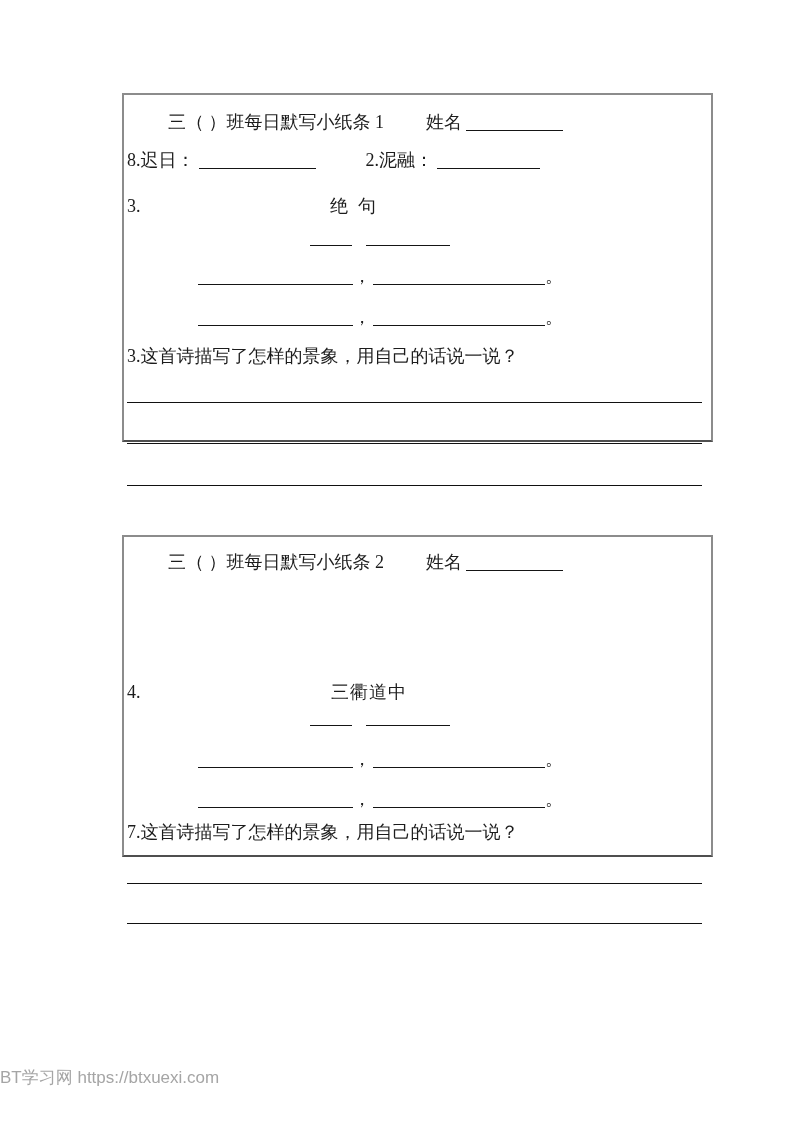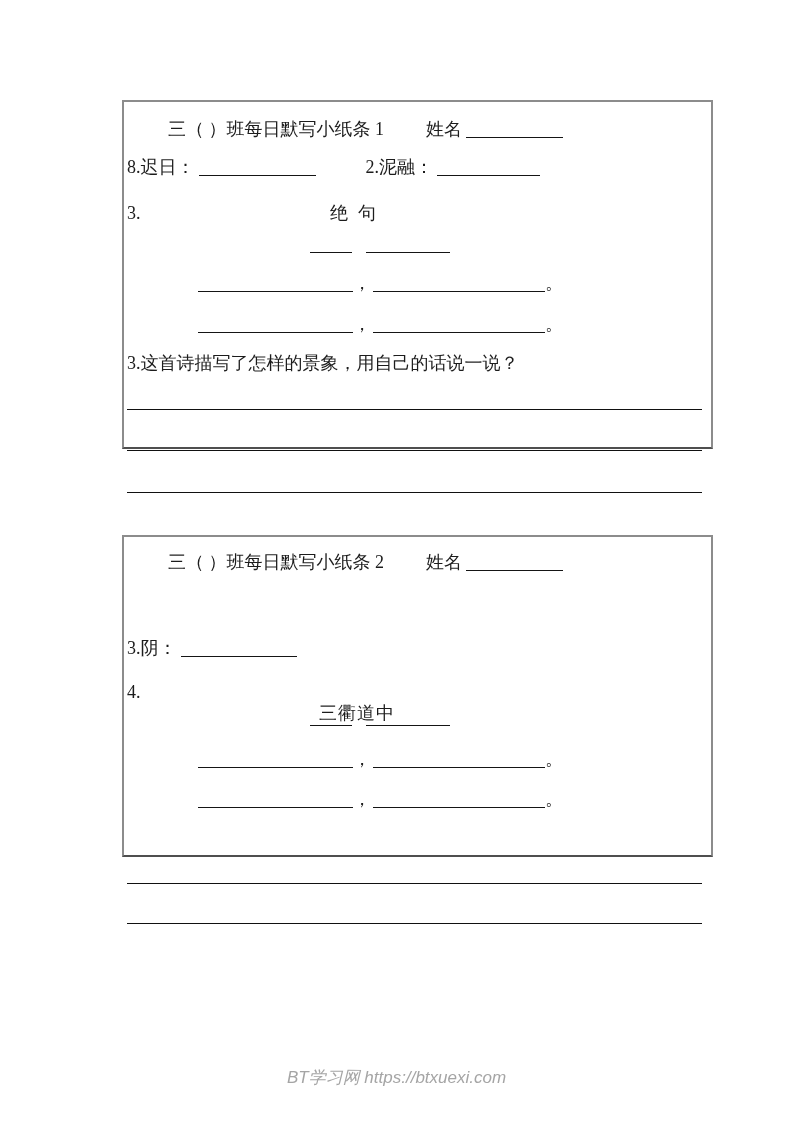--- a/index.html
+++ b/index.html
@@ -15,40 +15,40 @@
   }
   .slip {
     position: absolute;
     left: 122px;
     width: 591px;
     box-sizing: border-box;
     border: 2px solid #8c8c8c;
     border-bottom-color: #4f4f4f;
     background: #ffffff;
   }
-  .slip1 { top: 93px;  height: 349px; margin-top: 7px; }
+  .slip1 { top: 93px;  height: 349px; }
   .slip2 { top: 535px; height: 322px; }
 
   .slip > div { position: absolute; white-space: nowrap; line-height: 22px; }
 
   .hdr  { left: 44px; }
   .slip1 .hdr { top: 16px; }
   .slip2 .hdr { top: 14px; }
   .name-group { margin-left: 42px; }
 
   .row  { left: 3px; }
   .slip1 .items-row  { top: 54px; }
   .slip2 .items-row  { top: 54px; }
   .slip2 .items-row2 { top: 100px; }
 
   .slip1 .poem-row { top: 100px; }
   .slip2 .poem-row { top: 144px; }
   .poem-title { position: absolute; top: 0; }
   .slip1 .poem-title { left: 203px; letter-spacing: 10px; text-align: right; }
-  .slip2 .poem-title { left: 192px; letter-spacing: 1px; margin-top: 21px; }
+  .slip2 .poem-title { left: 204px; letter-spacing: 1px; }
 
   .author-row { left: 186px; }
   .slip1 .author-row { top: 131px; }
   .slip2 .author-row { top: 169px; }
 
   .verse-row { left: 74px; }
   .slip1 .verse-row1 { top: 170px; }
   .slip1 .verse-row2 { top: 211px; }
   .slip2 .verse-row1 { top: 211px; }
   .slip2 .verse-row2 { top: 251px; }
@@ -88,25 +88,24 @@
   .slip1 .a2 { top: 348px; }
   .slip1 .a3 { top: 390px; }
   .slip2 .a1 { top: 346px; }
   .slip2 .a2 { top: 386px; }
 
   .footer {
     position: absolute;
     top: 1066px;
     left: 0;
     width: 100%;
-    text-align: center;
+    text-align: left;
     font-family: "Liberation Sans", "DejaVu Sans", sans-serif;
     font-size: 17px;
     color: #a5a5a5;
-    font-style: italic;
   }
 </style>
 </head>
 <body>
 
 <div class="sheet">
 
   <section class="slip slip1">
     <div class="hdr">
       <span>三（ ）班每日默写小纸条 1</span><span class="name-group"><span>姓名</span><span class="blank w-name"></span></span>
@@ -139,41 +138,39 @@
     <div class="ans-line a2"></div>
     <div class="ans-line a3"></div>
   </section>
 
   <section class="slip slip2">
     <div class="hdr">
       <span>三（ ）班每日默写小纸条 2</span><span class="name-group"><span>姓名</span><span class="blank w-name"></span></span>
     </div>
 
 
-    <div class="row items-row2">
-      <span>3.阴：</span><span class="blank w-def-m"></span>
-    </div>
 
     <div class="row poem-row">
       <span>4.</span>
       <span class="poem-title">三衢道中</span>
     </div>
 
     <div class="author-row">
       <span class="blank w-auth1"></span><span class="blank w-auth2"></span>
     </div>
 
     <div class="verse-row verse-row1">
       <span class="blank w-verse1"></span><span>，</span><span class="blank w-verse2"></span><span>。</span>
     </div>
 
     <div class="verse-row verse-row2">
       <span class="blank w-verse1"></span><span>，</span><span class="blank w-verse2"></span><span>。</span>
     </div>
 
+    <div class="question-row">7.这首诗描写了怎样的景象，用自己的话说一说？</div>
 
     <div class="ans-line a1"></div>
     <div class="ans-line a2"></div>
   </section>
 
   <div class="footer">BT学习网 https://btxuexi.com</div>
 
 </div>
 
 </body></html>

